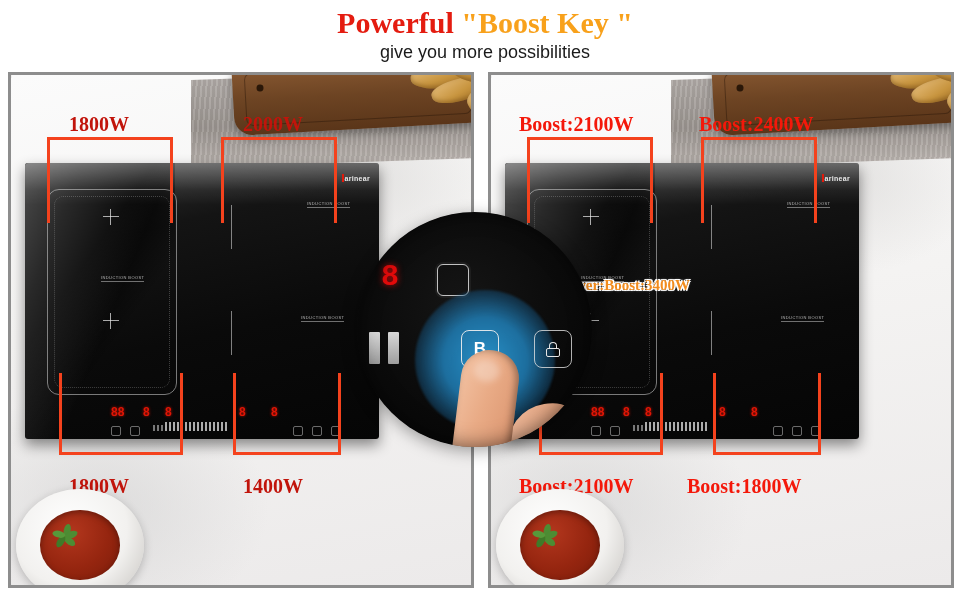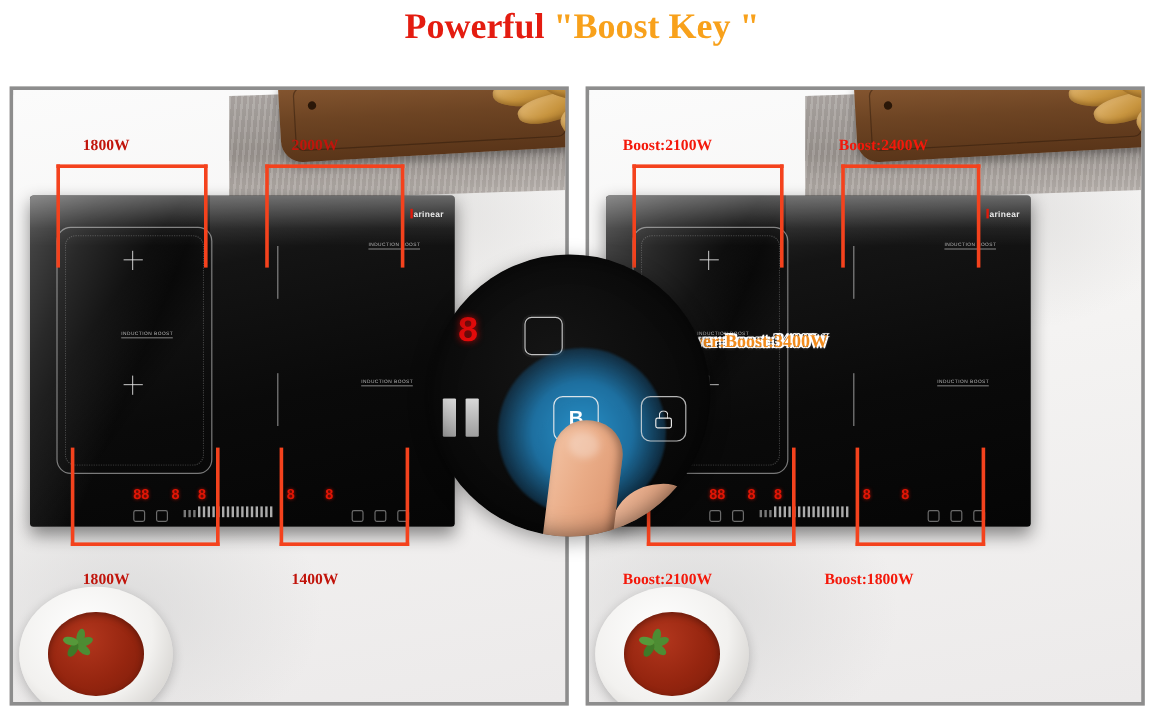--- a/index.html
+++ b/index.html
@@ -220,21 +220,21 @@
     position:absolute;border:3px solid #f4421d;
     box-sizing:border-box;
   }
   .bracket.down{border-bottom:none;}
   .bracket.up{border-top:none;}
 
   
   .wlabel{
     position:absolute;
     font-family:"Liberation Serif", serif;
-    font-weight:bold;font-size:13px;
+    font-weight:bold;font-size:20px;
     white-space:nowrap;
   }
   .wlabel.dark{color:#c1140b;}
   .wlabel.bright{color:#f4180a;}
 
   .flexlabel{
     position:absolute;
     font-family:"Liberation Serif", serif;
     font-weight:bold;font-size:15px;
     color:#f28c1e;
@@ -332,20 +332,21 @@
     pointer-events:none;
   }
 </style>
 </head>
 <body>
 
 <div class="title-area">
   <div class="headline">
     <span class="h-red">Powerful </span><span class="h-orange">"Boost Key "</span>
   </div>
+  <div class="subhead">give you more possibilities</div>
 </div>
 
 <div class="panel" id="panel-left">
   <div class="bg-marble"></div>
   <div class="cloth"></div>
   <div class="board">
       <span class="board-hole"></span>
     </div>
   <div class="bread">
       <i></i>

